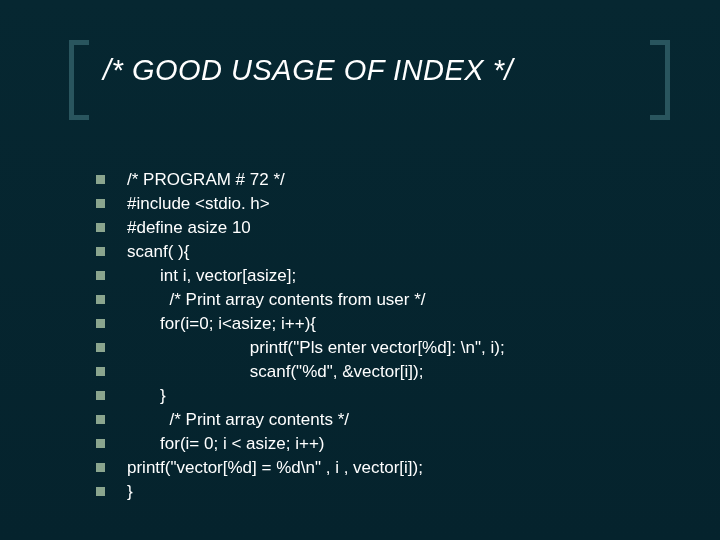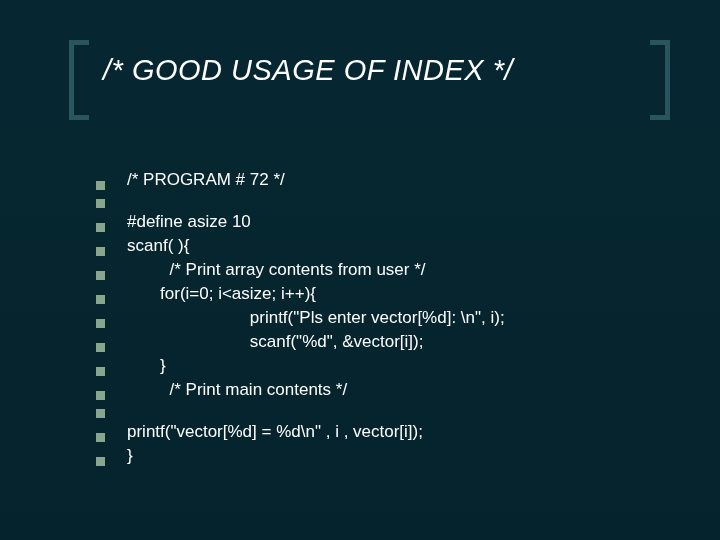--- a/index.html
+++ b/index.html
@@ -56,21 +56,21 @@
     letter-spacing: 0.5px;
   }
   .body {
     position: absolute;
     top: 170px;
     left: 96px;
     right: 60px;
   }
   .row {
     display: flex;
-    align-items: flex-end;
+    align-items: flex-start;
     margin-bottom: 4px;
     line-height: 20px;
   }
   .bullet {
     flex: 0 0 auto;
     width: 9px;
     height: 9px;
     background: #8aa58e;
     margin-top: 5px;
     margin-right: 22px;
@@ -92,28 +92,33 @@
     <div class="title">/* GOOD USAGE OF INDEX */</div>
   </div>
 
   <div class="body">
     <div class="row">
       <div class="bullet"></div>
       <div class="line">/* PROGRAM # 72 */</div>
     </div>
     <div class="row">
       <div class="bullet"></div>
+      <div class="line">#include &lt;stdio. h&gt;</div>
     </div>
     <div class="row">
       <div class="bullet"></div>
       <div class="line">#define asize 10</div>
     </div>
     <div class="row">
       <div class="bullet"></div>
       <div class="line">scanf( ){</div>
+    </div>
+    <div class="row">
+      <div class="bullet"></div>
+      <div class="line">       int i, vector[asize];</div>
     </div>
     <div class="row">
       <div class="bullet"></div>
       <div class="line">         /* Print array contents from user */</div>
     </div>
     <div class="row">
       <div class="bullet"></div>
       <div class="line">       for(i=0; i&lt;asize; i++){</div>
     </div>
     <div class="row">
@@ -123,24 +128,25 @@
     <div class="row">
       <div class="bullet"></div>
       <div class="line">                          scanf("%d", &amp;vector[i]);</div>
     </div>
     <div class="row">
       <div class="bullet"></div>
       <div class="line">       }</div>
     </div>
     <div class="row">
       <div class="bullet"></div>
-      <div class="line">         /* Print main contents */</div>
+      <div class="line">         /* Print array contents */</div>
     </div>
     <div class="row">
       <div class="bullet"></div>
+      <div class="line">       for(i= 0; i &lt; asize; i++)</div>
     </div>
     <div class="row">
       <div class="bullet"></div>
       <div class="line">printf("vector[%d] = %d\n" , i , vector[i]);</div>
     </div>
     <div class="row">
       <div class="bullet"></div>
       <div class="line">}</div>
     </div>
   </div>

